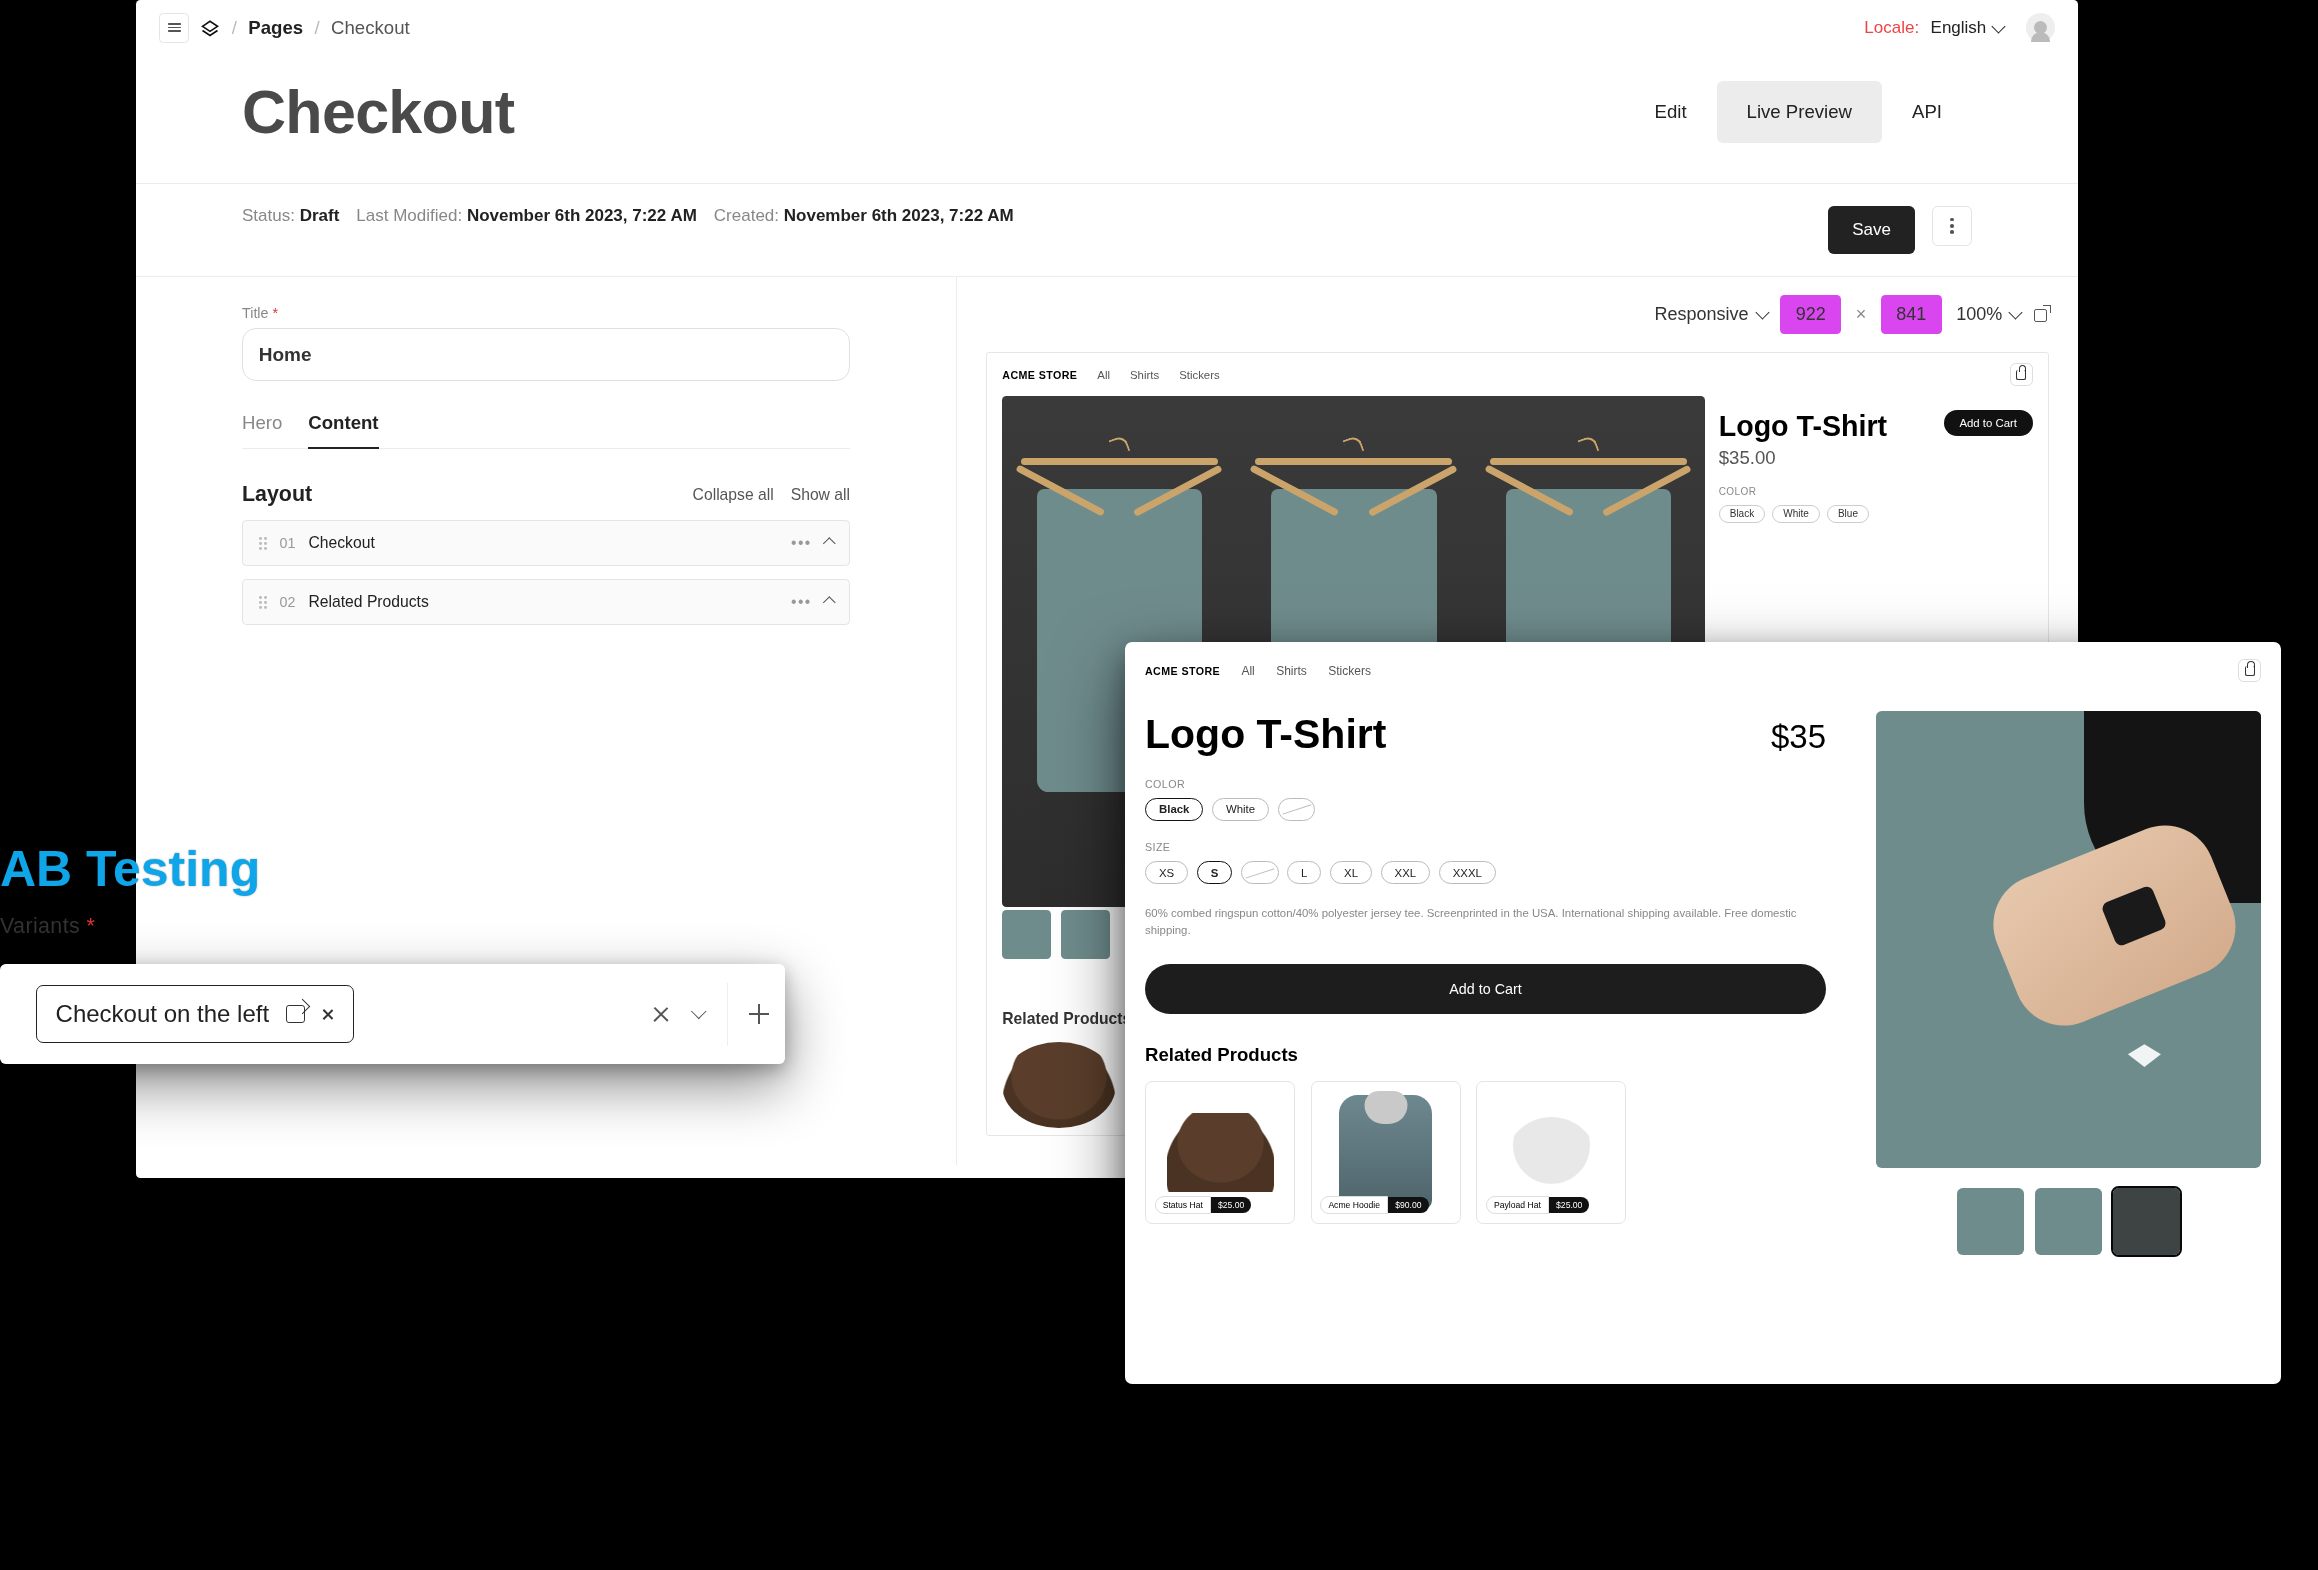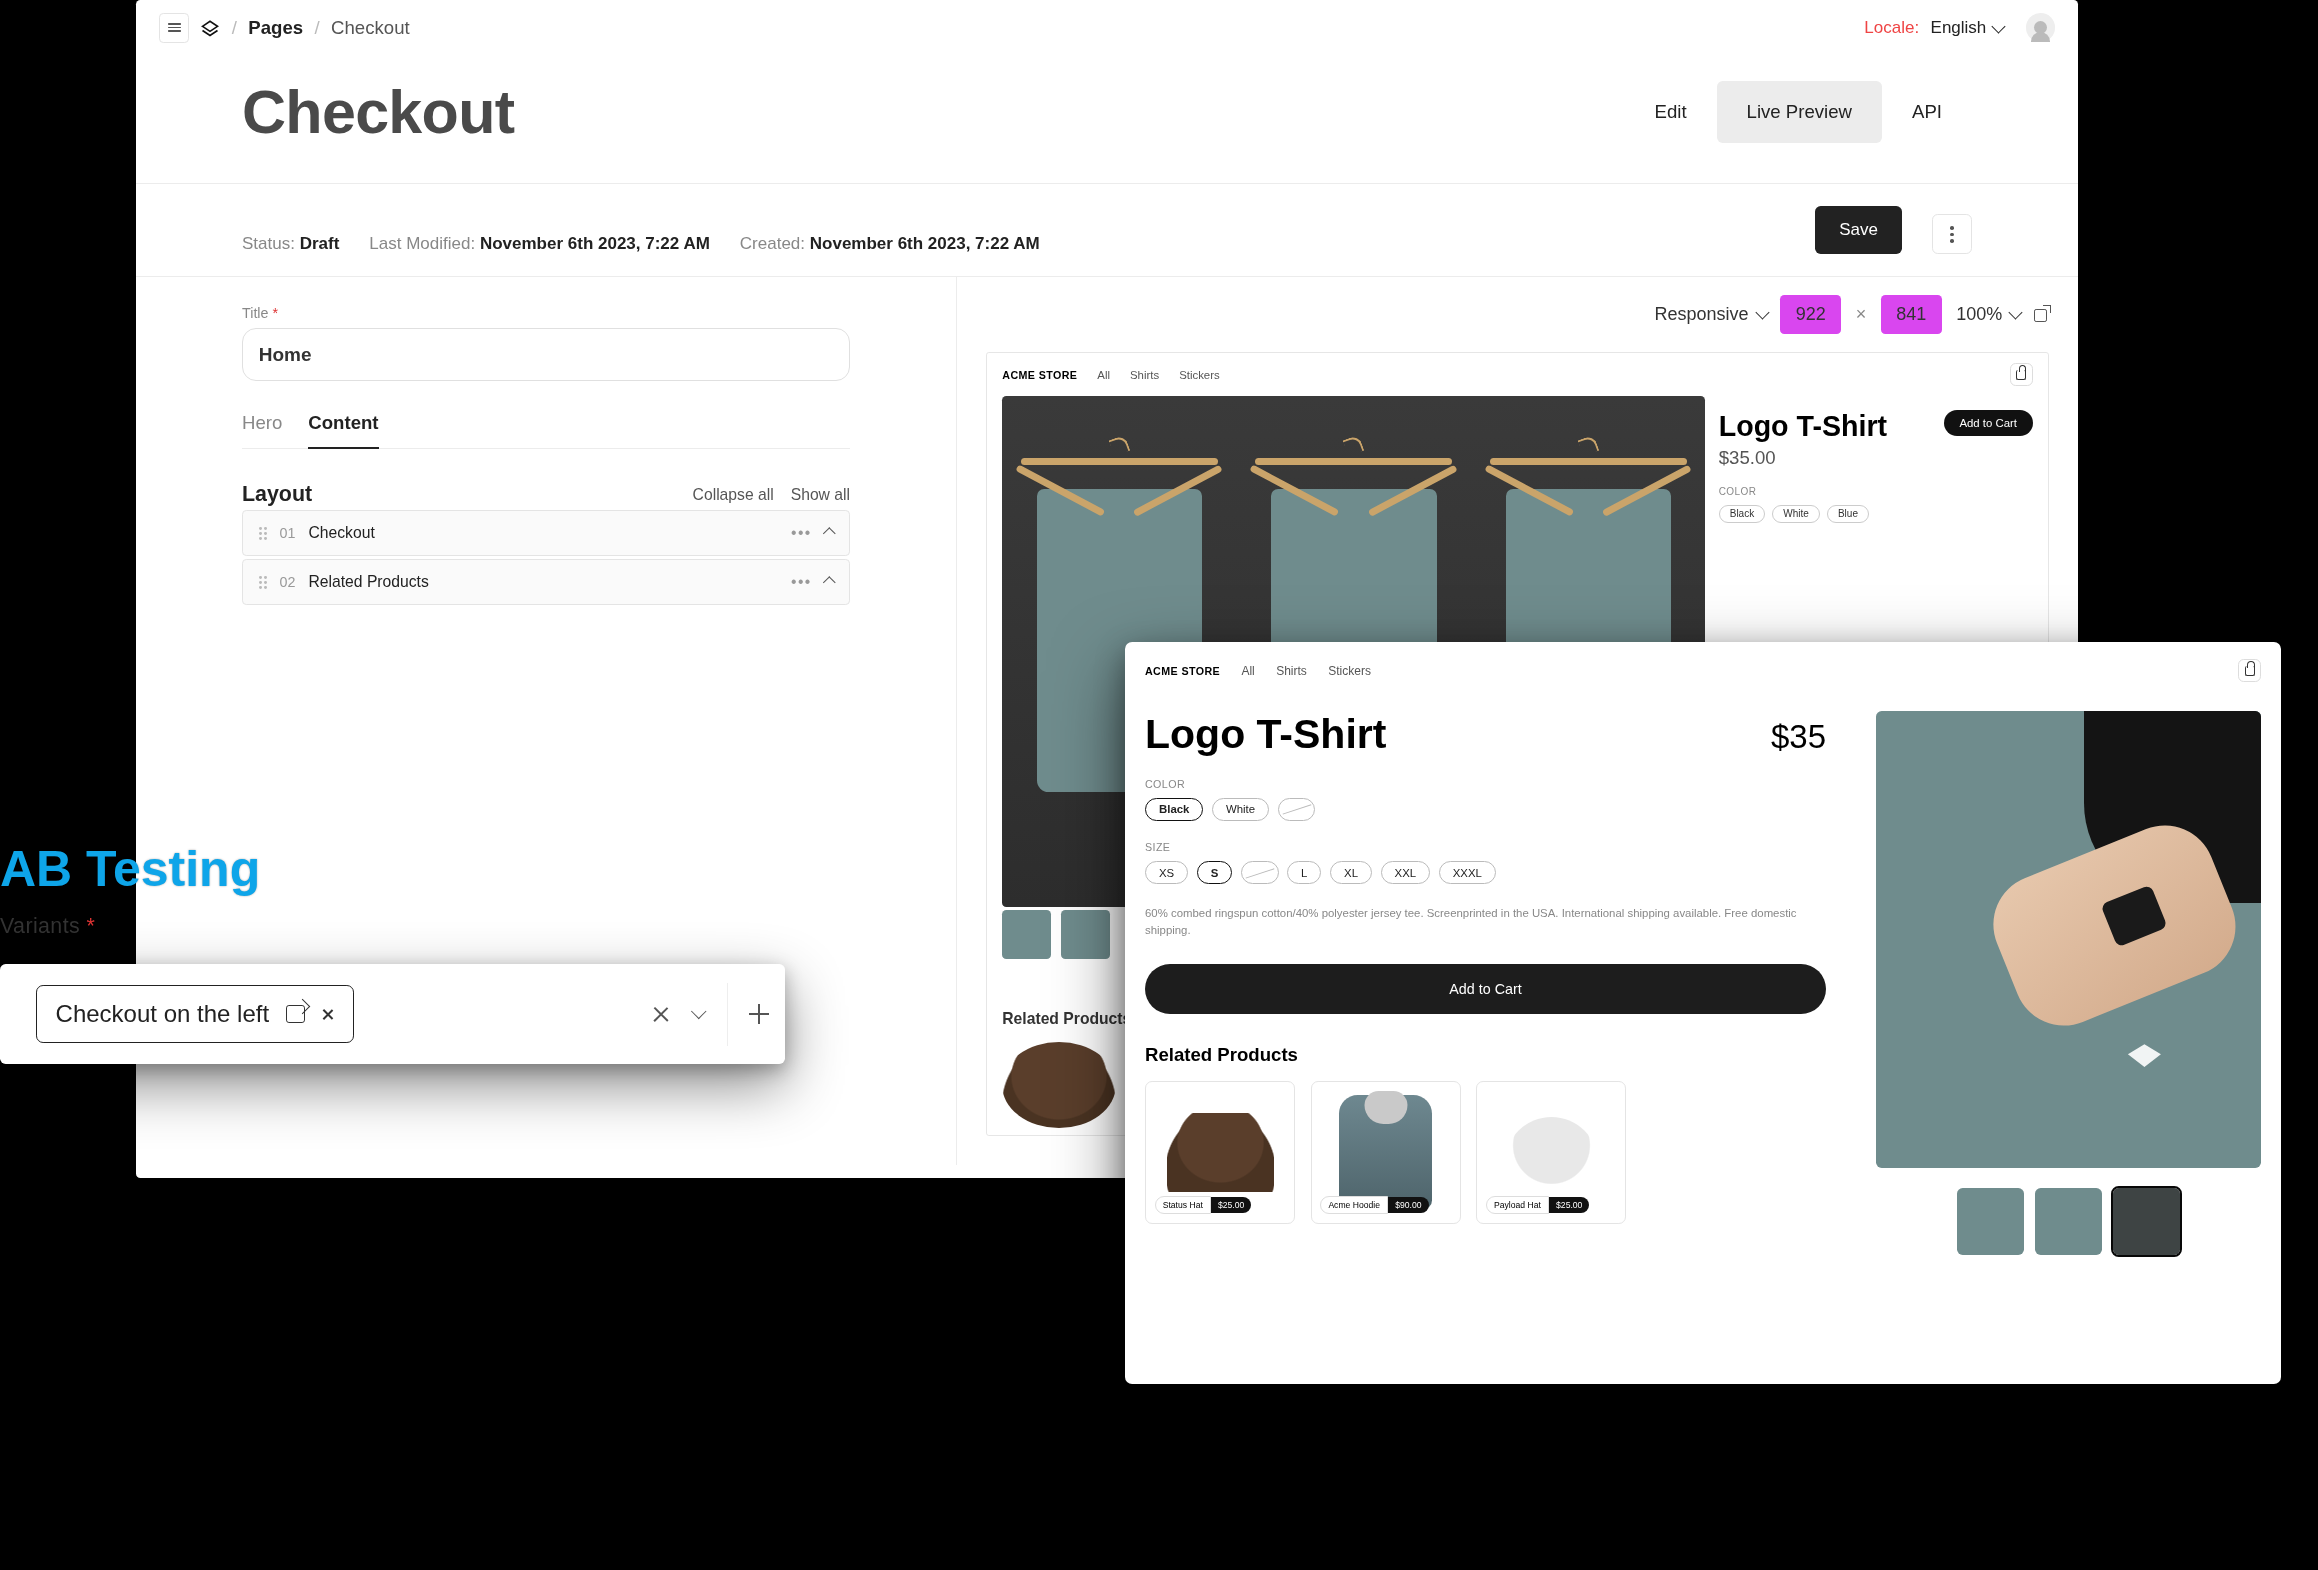--- a/index.html
+++ b/index.html
@@ -24,40 +24,40 @@
   .avatar{width:28.6px;height:28.6px;border-radius:50%;background:#eee;display:flex;align-items:center;justify-content:center;margin-left:13px;}
   .avatar-inner{width:13px;height:13px;border-radius:50%;background:#bbb;position:relative;}
   .avatar-inner::after{content:"";position:absolute;left:-2.9px;top:11.4px;width:18.6px;height:10px;background:#bbb;border-radius:10px 10px 0 0;}
 
   .title-row{display:flex;align-items:center;padding:21.4px 106px 36px;border-bottom:0.7px solid #ececec;}
   .page-title{font-size:61px;font-weight:700;color:#4a4a4a;letter-spacing:-0.7px;}
   .view-tabs{display:flex;align-items:center;gap:0;margin-left:auto;}
   .view-tab{padding:20px 30px;font-size:18.6px;color:#222;border-radius:5.7px;cursor:pointer;}
   .view-tab.active{background:#ececec;}
 
-  .meta-row{display:flex;align-items:flex-end;padding:21.4px 106px;border-bottom:0.7px solid #ececec;gap:30px;font-size:17px;color:#888;}
+  .meta-row{display:flex;align-items:flex-start;padding:21.4px 106px;border-bottom:0.7px solid #ececec;gap:17px;font-size:17px;color:#888;}
   .meta-row strong{color:#222;font-weight:600;}
   .save-btn{background:#222;color:#fff;border:none;border-radius:5.7px;padding:14.3px 24px;font-size:17px;cursor:pointer;}
   .kebab-btn{border:0.7px solid #e4e4e4;background:#fff;border-radius:5.7px;width:40px;height:40px;display:flex;align-items:center;justify-content:center;cursor:pointer;}
   .kebab{display:flex;flex-direction:column;gap:2.9px;}
   .kebab span{width:3.6px;height:3.6px;border-radius:50%;background:#555;}
 
   .workspace{display:flex;height:calc(100% - 56px - 150px - 84px);}
   .side-panel{width:821px;border-right:0.7px solid #ececec;padding:28.6px 106px 0;}
   .field-label{font-size:14.3px;color:#888;margin-bottom:7.1px;}
   .field-label .req{color:#d33;}
   .text-input{width:100%;border:0.7px solid #e0e0e0;border-radius:14px;padding:14.3px 15.7px;font-size:19px;color:#333;font-weight:bold;}
   .panel-tabs{display:flex;gap:26px;margin-top:31px;border-bottom:0.7px solid #ececec;}
   .panel-tab{padding-bottom:13px;font-size:18.6px;color:#888;cursor:pointer;}
   .panel-tab.active{color:#222;font-weight:600;border-bottom:2.1px solid #222;margin-bottom:-0.7px;}
   .layout-head{display:flex;align-items:center;margin-top:33px;}
   .layout-title{font-size:21.4px;font-weight:600;color:#222;}
   .layout-actions{margin-left:auto;display:flex;gap:17px;font-size:15.7px;color:#555;}
   .layout-actions span{cursor:pointer;}
-  .block{border:0.7px solid #e4e4e4;border-radius:4.3px;background:#fafafa;padding:13px 15.7px;margin-top:3px;display:flex;align-items:center;gap:13px;font-size:15.7px;color:#555;}
+  .block{border:0.7px solid #e4e4e4;border-radius:4.3px;background:#fafafa;padding:13px 15.7px;margin-top:13px;display:flex;align-items:center;gap:13px;font-size:15.7px;color:#555;}
   .drag-dots{display:grid;grid-template-columns:repeat(2,2.9px);grid-auto-rows:2.9px;gap:2.1px;}
   .drag-dots span{background:#bbb;border-radius:50%;}
   .block-idx{font-size:14.3px;color:#999;}
   .block-name{color:#222;}
   .block .grow{flex:1;}
   .dots-h{letter-spacing:1.4px;color:#999;cursor:pointer;}
   .chev-up{width:8.6px;height:8.6px;border-left:1.4px solid #555;border-top:1.4px solid #555;transform:rotate(45deg);cursor:pointer;}
 
   .canvas-panel{flex:1;display:flex;flex-direction:column;}
   .canvas-toolbar{display:flex;align-items:center;justify-content:flex-end;gap:14.3px;padding:18.6px 28.6px;font-size:18px;color:#333;}

